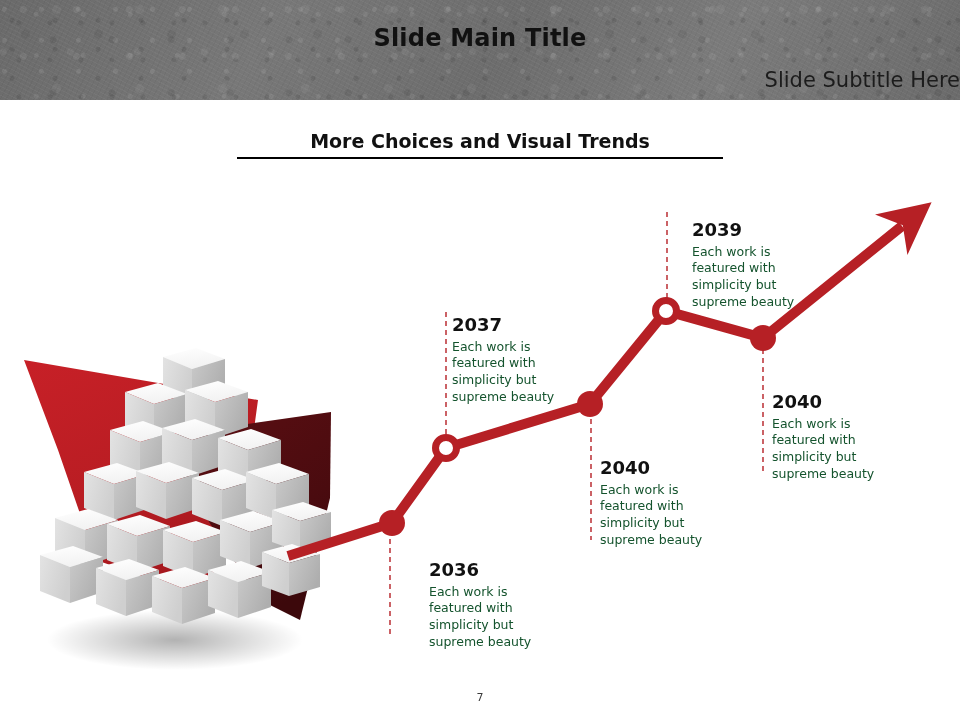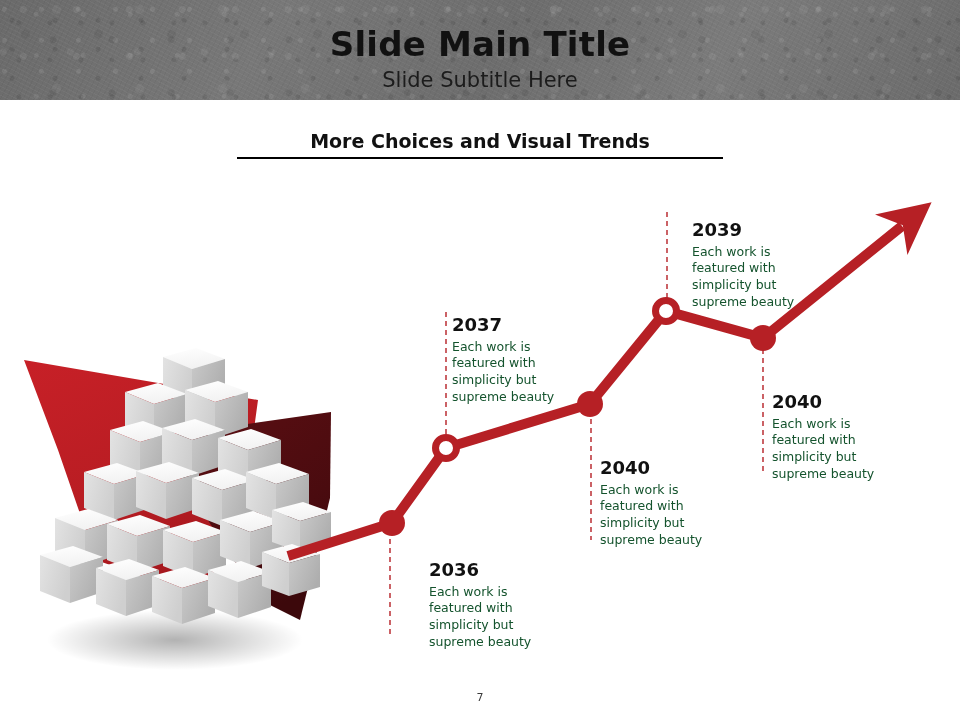--- a/index.html
+++ b/index.html
@@ -41,31 +41,31 @@
     background-image:
       repeating-linear-gradient(27deg, rgba(255,255,255,0.035) 0 1px, transparent 1px 4px),
       repeating-linear-gradient(117deg, rgba(0,0,0,0.035) 0 1px, transparent 1px 5px);
     pointer-events: none;
   }
   #slide-title {
     position: absolute;
     left: 0; top: 24px;
     width: 960px;
     text-align: center;
-    font-size: 34px;
+    font-size: 24px;
     font-weight: bold;
     color: #111111;
     letter-spacing: 0.2px;
     z-index: 2;
   }
   #slide-subtitle {
     position: absolute;
     left: 0; top: 68px;
     width: 960px;
-    text-align: center;
+    text-align: right;
     font-size: 21px;
     font-weight: normal;
     color: #1c1c1c;
     z-index: 2;
   }
 
   
   #section-heading {
     position: absolute;
     left: 237px; top: 130px;

